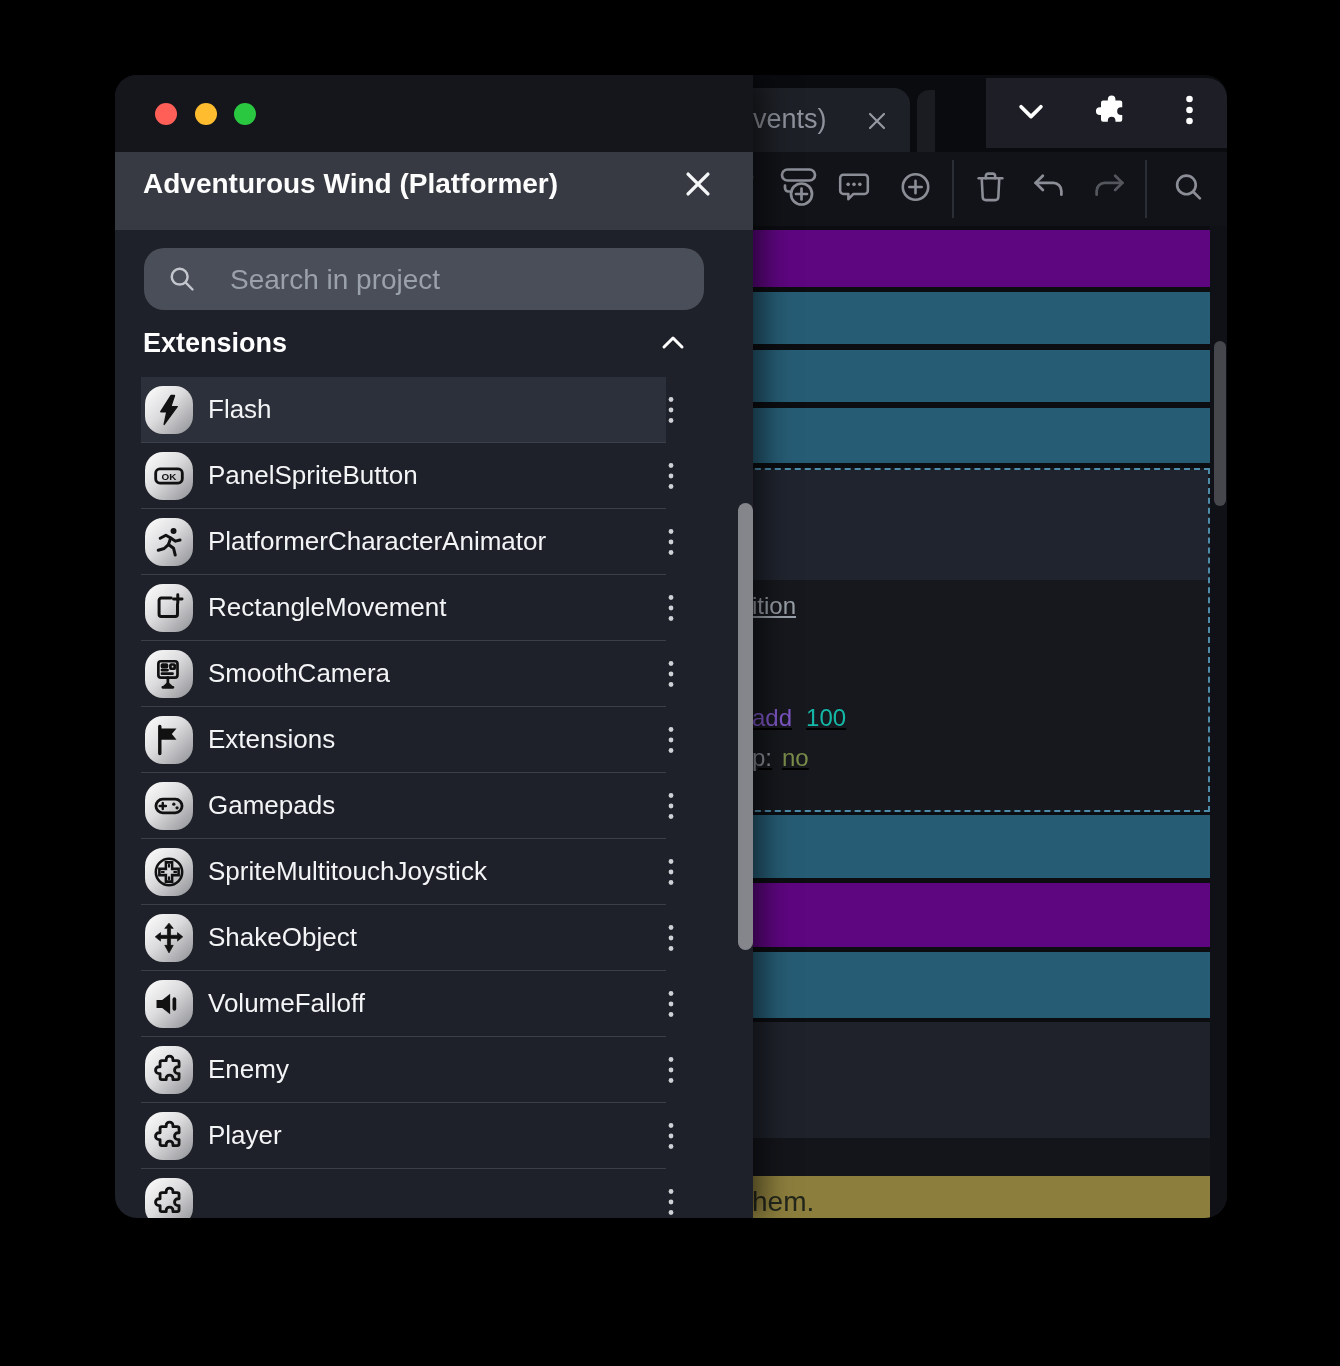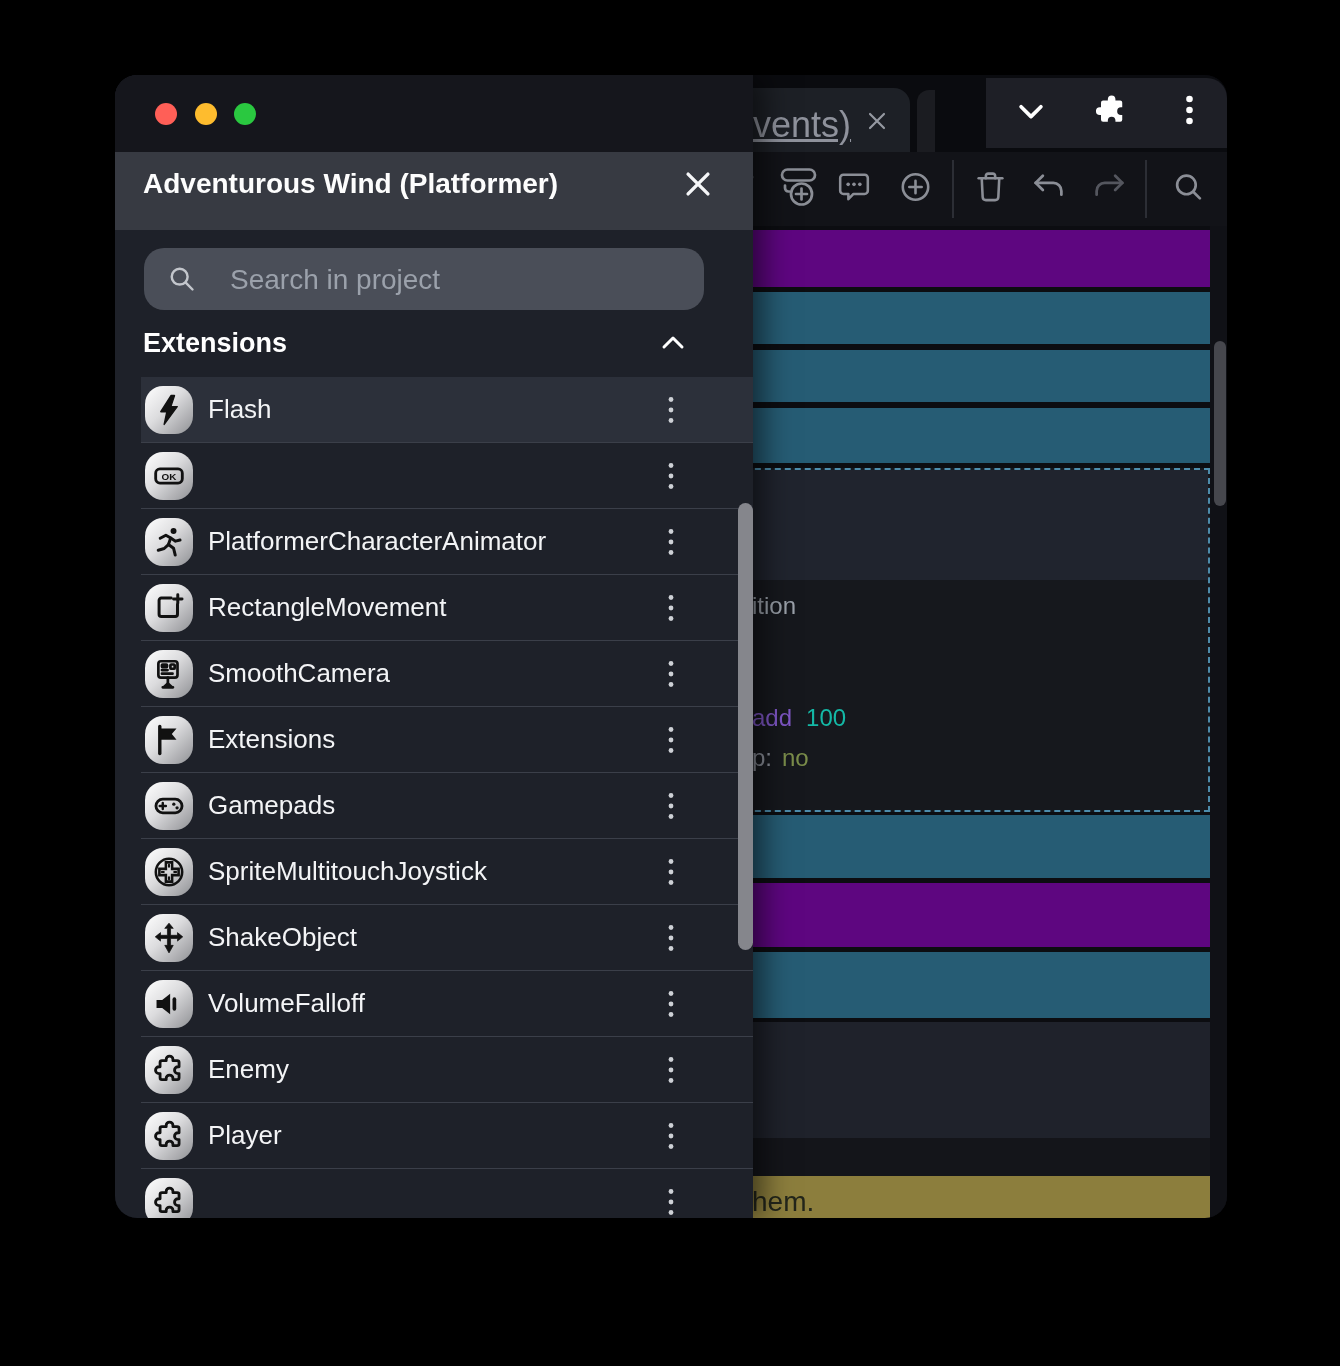--- a/index.html
+++ b/index.html
@@ -12,42 +12,42 @@
   .window{
     position:absolute;left:115px;top:75px;width:1112px;height:1143px;
     border-radius:22px;background:#0c0d11;overflow:hidden;
   }
   
   .tabbar{position:absolute;left:0;top:0;width:1112px;height:77px;background:#0a0b0f;}
   .tab{
     position:absolute;left:575px;top:13px;width:220px;height:64px;
     background:#1d2026;border-radius:16px 16px 0 0;
   }
-  .tab-label{position:absolute;left:63px;top:16px;font-size:36px;color:#8f929c;text-decoration:underline;}
+  .tab-label{position:absolute;left:63px;top:16px;font-size:27px;color:#8f929c;}
   .tab-close{position:absolute;left:176px;top:22px;width:22px;height:22px;}
   .tab2-sliver{position:absolute;left:802px;top:15px;width:18px;height:62px;background:#1b1c21;border-radius:12px 0 0 0;}
   .topright-panel{
     position:absolute;left:871px;top:3px;width:241px;height:70px;
     background:#1e1f26;border-radius:0 20px 0 0;
   }
   .trp-icon{position:absolute;top:50%;transform:translateY(-50%);}
   .toolbar{position:absolute;left:0;top:77px;width:1112px;height:74px;background:#121318;color:#8b8e96;}
   .tbicon{position:absolute;top:50%;transform:translateY(-50%);}
   .tbdivider{position:absolute;top:8px;bottom:8px;width:2px;background:#2c2e35;}
   .tb-partial{overflow:hidden;width:8px;height:42px;}
   .tb-partial svg{margin-left:-33px;}
   .disabled-icon{color:#54565e;}
   .events{position:absolute;left:0;top:151px;width:1112px;height:992px;background:#0c0d11;}
   .evblock{position:absolute;left:560px;width:535px;}
   .sel-event{
     position:absolute;left:560px;top:242px;width:531px;height:340px;
     background:#16181d;border:2px dashed #4d8cab;
   }
   .sel-band{position:absolute;left:0;top:0;width:100%;height:110px;background:#20242e;}
-  .ev-text{position:absolute;left:637px;font-size:24px;white-space:nowrap;}
+  .ev-text{position:absolute;left:637px;font-size:24px;white-space:nowrap;text-decoration:underline;}
   .ev-text .frag{margin-right:14px;}
   .cond-frag{color:#9aa0a9;}
   .param-label{color:#8b8f99;}
   .comment-frag{position:absolute;left:637px;top:960px;font-size:28px;color:#23261b;white-space:nowrap;}
   .ev-gutter{position:absolute;left:1095px;top:0;width:17px;height:992px;background:#101116;}
   .ev-scroll-thumb{position:absolute;left:1099px;top:115px;width:12px;height:165px;background:#46474d;border-radius:6px;}
   
   .drawer{
     position:absolute;left:0;top:0;width:638px;height:1143px;background:#1e2129;
     box-shadow:10px 0 28px rgba(0,0,0,.55);overflow:hidden;
@@ -64,21 +64,21 @@
   .search-field svg{position:absolute;left:24px;top:17px;}
   .search-field input{
     position:absolute;left:84px;top:0;width:450px;height:62px;border:none;outline:none;
     background:transparent;font-size:28px;color:#e8eaee;font-family:"Liberation Sans",sans-serif;
   }
   .search-field input::placeholder{color:#9ba1ab;opacity:1;}
   .section-row{position:absolute;left:28px;top:247px;width:582px;height:42px;}
   .section-title{font-size:27px;font-weight:bold;color:#ffffff;line-height:42px;margin-top:32px;}
   .section-chevron{position:absolute;left:515px;top:8px;width:30px;height:26px;cursor:pointer;}
   .ext-list{position:absolute;left:26px;top:302px;width:563px;}
-  .ext-row{position:relative;width:612px;height:66px;border-bottom:1px solid #3b3f49;box-sizing:border-box;}
+  .ext-row{position:relative;width:525px;height:66px;border-bottom:1px solid #3b3f49;box-sizing:border-box;}
   .ext-row.hl{background:#2c303a;}
   .tile{
     position:absolute;left:4px;top:9px;width:48px;height:48px;border-radius:18px;
     background:linear-gradient(135deg,#ffffff 0%,#dcdcde 45%,#8f9094 100%);
   }
   .tile svg{position:absolute;left:7px;top:7px;}
   .ext-label{position:absolute;left:67px;top:0;line-height:64px;font-size:26px;color:#f3f4f6;}
   .row-kebab{position:absolute;left:524px;top:18px;width:12px;height:30px;cursor:pointer;}
   .drawer-scroll-thumb{position:absolute;left:623px;top:428px;width:15px;height:447px;background:#85868c;border-radius:8px;}
 </style>
@@ -257,20 +257,21 @@
             </svg>
     </span>
   </div>
         <div class="ext-row">
     <span class="tile">
             <svg width="34" height="34" viewBox="0 0 24 24">
               <rect x="2.6" y="7" width="18.8" height="10" rx="3" fill="none" stroke="#111" stroke-width="2"></rect>
               <text x="12" y="14.6" font-size="7" font-weight="bold" text-anchor="middle" fill="#111" font-family="Liberation Sans, sans-serif">OK</text>
             </svg>
           </span>
+    <span class="ext-label">PanelSpriteButton</span>
     <span class="row-kebab">
       <svg width="12" height="30" viewBox="0 0 12 30">
               <circle cx="6" cy="4.5" r="2.4" fill="#ced1d6"></circle>
               <circle cx="6" cy="15" r="2.4" fill="#ced1d6"></circle>
               <circle cx="6" cy="25.5" r="2.4" fill="#ced1d6"></circle>
             </svg>
     </span>
   </div>
         <div class="ext-row">
     <span class="tile">

